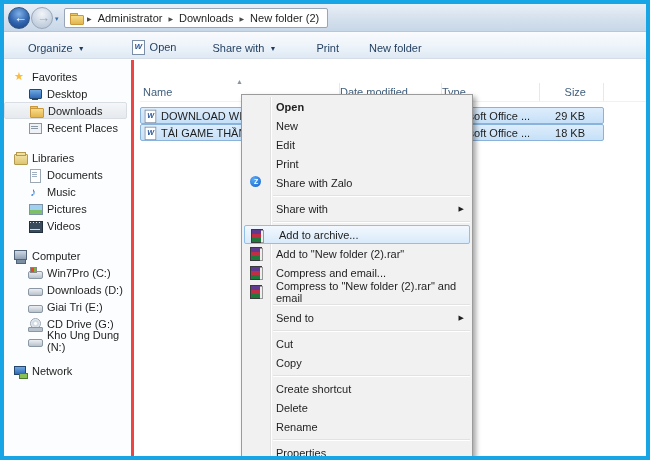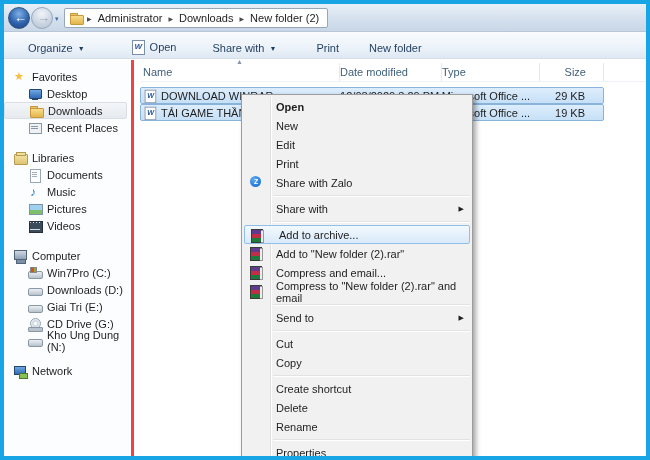--- a/index.html
+++ b/index.html
@@ -98,21 +98,21 @@
   .ic-winrar::before { content:""; position:absolute; top:1px; left:1px; width:10px; height:12px;
                        background:linear-gradient(#5e3b8e 0 4px, #c12d44 4px 8px, #1e7a3c 8px 12px);
                        border:1px solid #3a3a3a; }
   .ic-winrar::after { content:""; position:absolute; top:2px; left:11px; width:2px; height:11px;
                       background:#eee; border:1px solid #999; border-left:none; }
   .ic-zalo::before { content:""; position:absolute; top:1px; left:1px; width:11px; height:11px; border-radius:50%;
                      background:radial-gradient(circle at 35% 30%, #5ba8f5, #0b63ce); }
   .ic-zalo::after { content:"Z"; position:absolute; top:3px; left:5px; color:#fff; font-size:7px; font-weight:bold; }
 
   
-  .filepane { position:relative; flex:1; padding-left:6px; }
+  .filepane { position:relative; flex:1; padding-left:6px;margin-top:20px; }
   .fl-header { position:relative; display:flex; height:20px; margin-top:2px; align-items:center;
                color:#41607e; border-bottom:1px solid #eef2f6; }
   .col-name { width:200px; padding-left:3px; } .col-date { width:102px; } .col-type { width:98px; }
   .col-size { width:64px; text-align:right; padding-right:18px; }
   .hdr-div { position:absolute; top:1px; height:18px; width:1px; background:#e2e9f0; }
   .sort-caret { position:absolute; left:96px; top:-4px; font-size:7px; color:#8796a6; }
   .fl-rows { margin-top:5px; }
   .fl-row { display:flex; align-items:center; height:17px; width:464px;
             background:linear-gradient(#ddedfc,#c6e0f7); border:1px solid #8ab3dc; border-radius:2px;
             margin-bottom:0; }
@@ -279,21 +279,21 @@
           <div class="col-type">Microsoft Office ...</div>
           <div class="col-size">29 KB</div>
         </div>
         <div class="fl-row">
           <div class="fl-name">
             <span class="icon ic-word"></span>
             <span>TẢI GAME THẦN</span>
           </div>
           <div class="col-date"></div>
           <div class="col-type">Microsoft Office ...</div>
-          <div class="col-size">19 KB</div>
+          <div class="col-size">18 KB</div>
         </div>
       </div>
     </div>
   </div>
 
   <div class="cmenu">
     <div class="mi bold">
       <span>Open</span>
     </div>
     <div class="mi">

